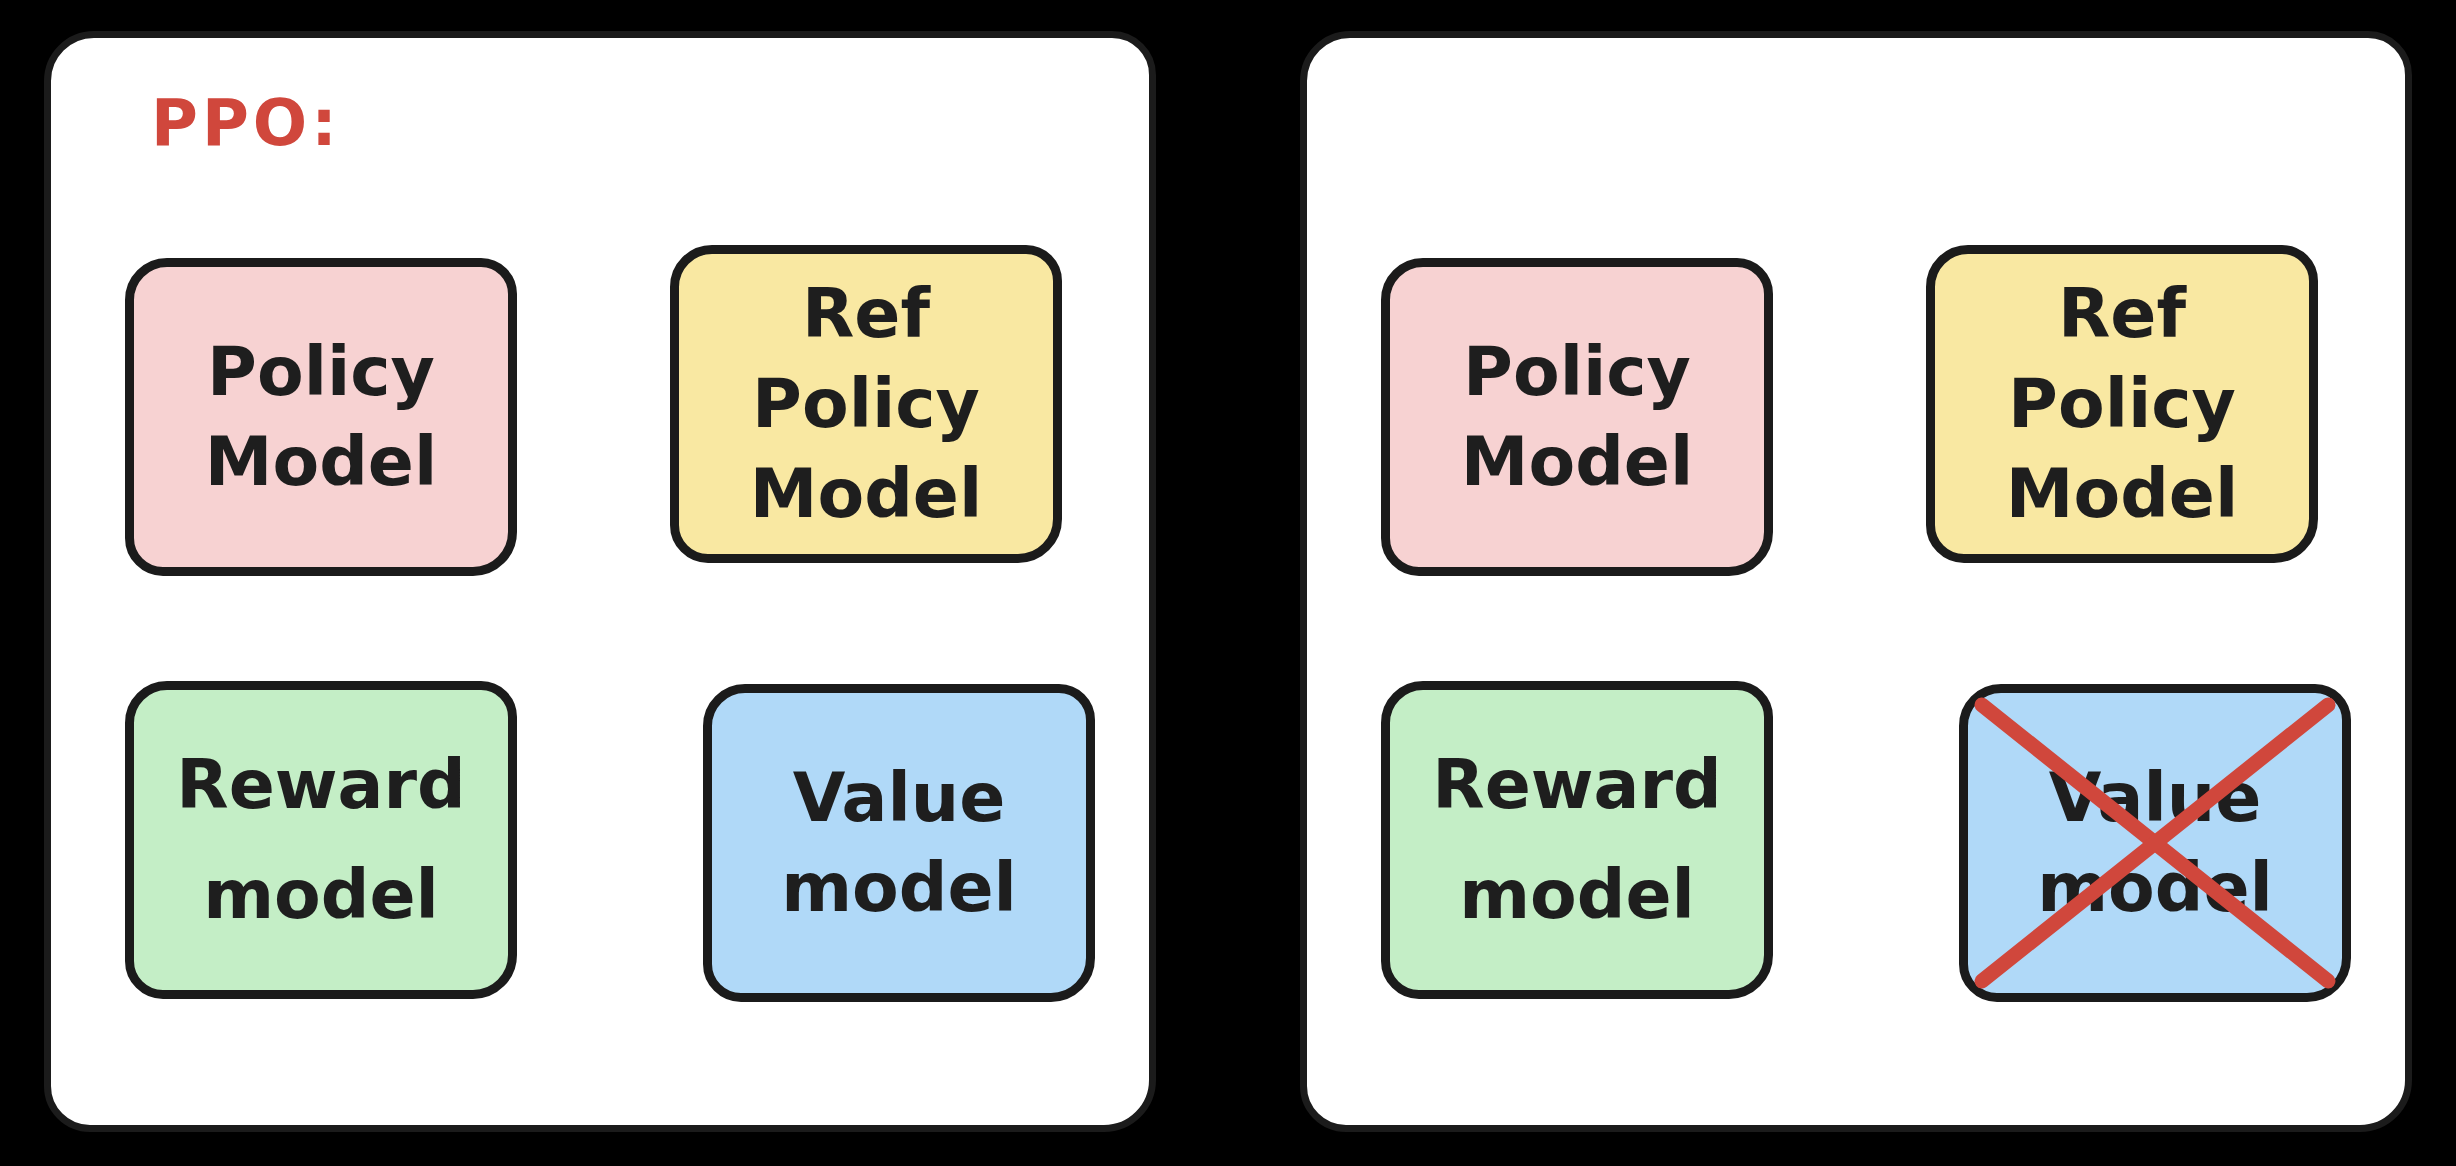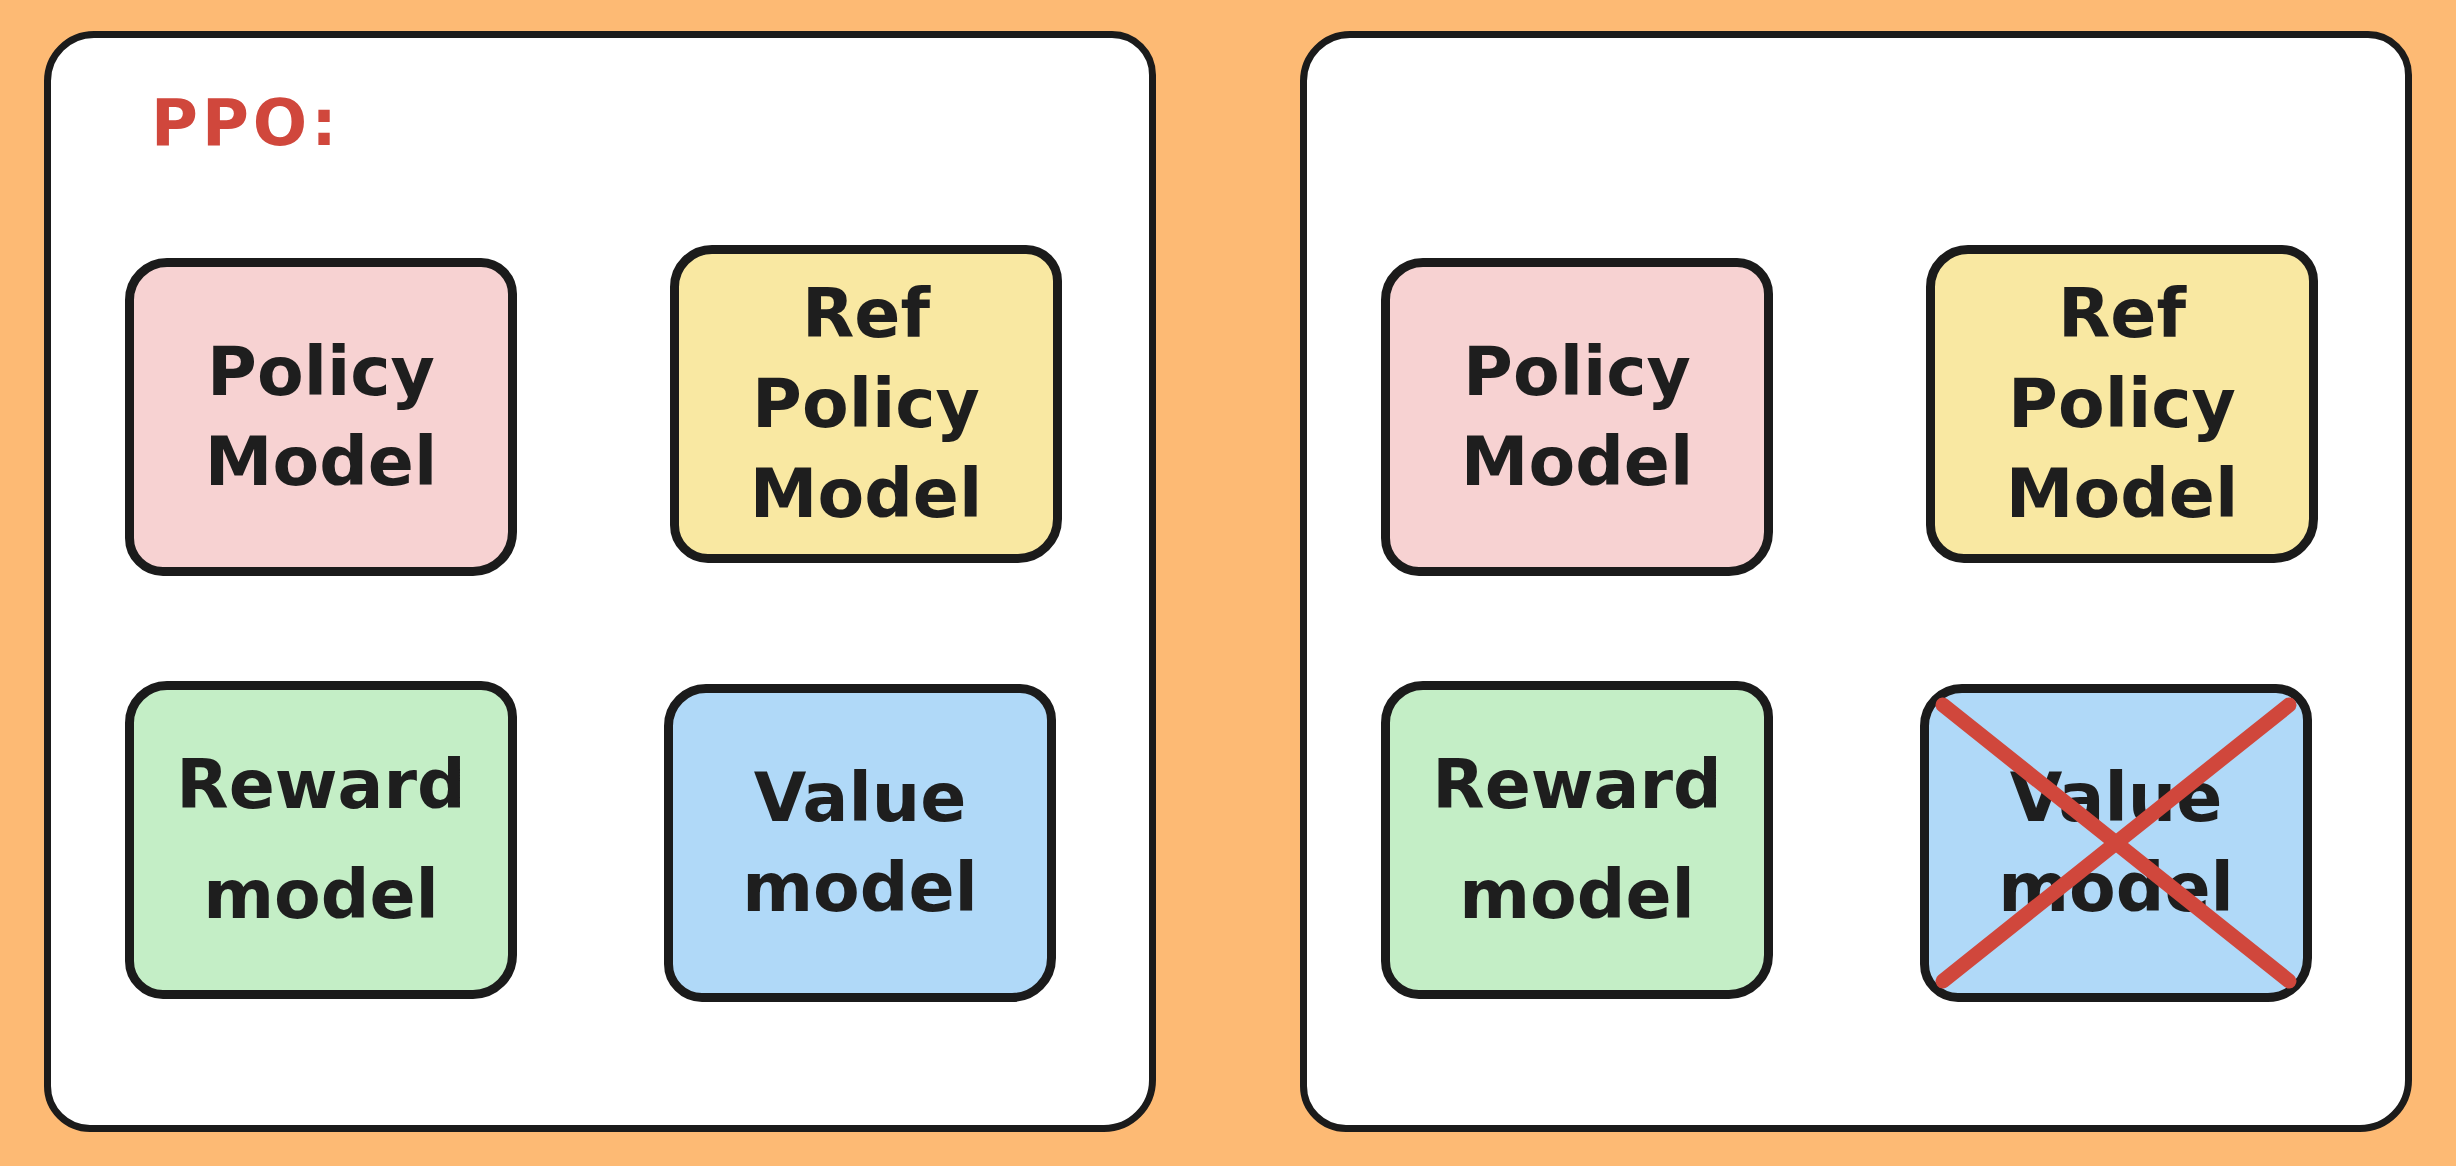--- a/index.html
+++ b/index.html
@@ -50,35 +50,35 @@
     justify-content: center;
     text-align: center;
     font-size: 68px;
     font-weight: 600;
     color: #1e1e1e;
     line-height: 1.32;
   }
   .pos-r1c1 { left: 74px;  top: 220px; }
   .pos-r1c2 { left: 619px; top: 207px; }
   .pos-r2c1 { left: 74px;  top: 643px; gap: 20px; }
-  .pos-r2c2 { left: 613px; top: 646px; }
+  .pos-r2c2 { left: 652px; top: 646px; }
   .box-line { display: block; }
   .cross-overlay {
     position: absolute;
     left: -2px;
     top: -2px;
     width: 378px;
     height: 304px;
     pointer-events: none;
   }
 </style>
 </head>
 <body>
 
-<div class="canvas" style="background: #fdba74;">
+<div class="canvas" style="background: #000000;">
 
   <div class="panel panel-left">
     <div class="panel-title">PPO:</div>
 
     <div class="model-box pos-r1c1" style="background-color: rgb(247, 210, 210);">
       <span class="box-line">Policy</span>
       <span class="box-line">Model</span>
 
     </div>
 

